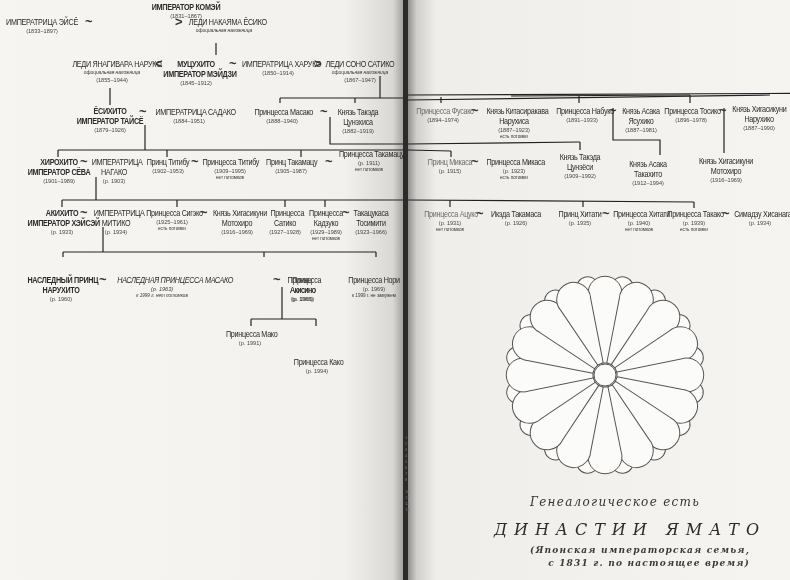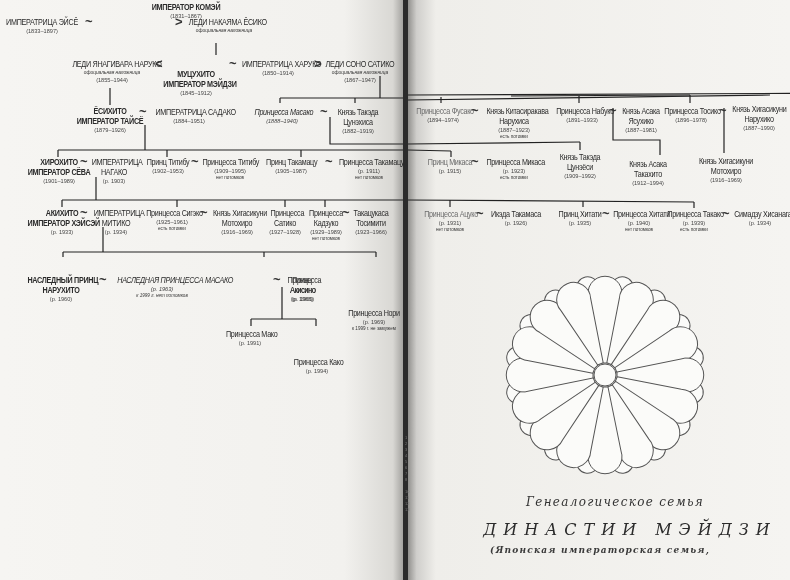--- a/index.html
+++ b/index.html
@@ -11,21 +11,21 @@
   .p { position:absolute; text-align:center; white-space:nowrap; font-stretch:condensed; }
   .n { font-size:8.4px; letter-spacing:-0.35px; line-height:10px; display:block; transform:scaleX(0.86); transform-origin:center; }
   .b { font-weight:bold; }
   .d { font-size:5.6px; line-height:8px; display:block; color:#444; }
   .note { font-size:4.8px; line-height:7px; display:block; color:#333; font-style:italic; }
   .note2 { font-size:4.6px; line-height:6px; display:block; color:#333; text-transform:lowercase; }
   .sym { position:absolute; font-size:13px; font-weight:bold; color:#333; line-height:10px; }
   .light { color:#6b6b6b; }
   .title1 { position:absolute; left:520px; top:495px; width:190px; text-align:center; font-family:"DejaVu Serif", serif; font-style:italic; font-size:12px; letter-spacing:1.3px; color:#333; }
   .title2 { position:absolute; left:470px; top:520px; width:320px; text-align:center; font-family:"DejaVu Serif", serif; font-style:italic; font-size:16px; letter-spacing:7px; color:#2b2b2b; }
-  .title3 { position:absolute; left:490px; top:544px; width:260px; text-align:left; font-family:"DejaVu Serif", serif; font-style:italic; font-weight:bold; font-size:9px; letter-spacing:1.2px; line-height:13px; color:#3a3a3a; }
+  .title3 { position:absolute; left:490px; top:544px; width:260px; text-align:right; font-family:"DejaVu Serif", serif; font-style:italic; font-weight:bold; font-size:9px; letter-spacing:1.2px; line-height:13px; color:#3a3a3a; }
   .pagenums { position:absolute; left:405px; top:435px; width:8px; font-size:4px; line-height:6px; color:#777; }
 </style>
 </head>
 <body>
 
 <div class="page-left"></div>
 <div class="page-right"></div>
 
 <svg class="lines" viewBox="0 0 790 580">
   <g stroke="#222" stroke-width="1.2" fill="none">
@@ -101,21 +101,21 @@
   <span class="n">ЛЕДИ НАКАЯМА ЁСИКО</span>
   <span class="note">официальная наложница</span>
 </div>
 
 <div class="p" style="left:66px;top:59px;width:92px;">
   <span class="n">ЛЕДИ ЯНАГИВАРА НАРУКО</span>
   <span class="note">официальная наложница</span>
   <span class="d">(1855–1944)</span>
 </div>
 <span class="sym" style="left:155px;top:59px;">&lt;</span>
-<div class="p" style="left:158px;top:69px;width:76px;">
+<div class="p" style="left:158px;top:59px;width:76px;">
   <span class="n b">МУЦУХИТО</span>
   <span class="n b">ИМПЕРАТОР МЭЙДЗИ</span>
   <span class="d">(1845–1912)</span>
 </div>
 <span class="sym" style="left:229px;top:59px;">~</span>
 <div class="p" style="left:236px;top:59px;width:84px;">
   <span class="n">ИМПЕРАТРИЦА ХАРУКО</span>
   <span class="d">(1850–1914)</span>
 </div>
 <span class="sym" style="left:314px;top:59px;">&gt;</span>
@@ -128,21 +128,21 @@
 <div class="p" style="left:66px;top:106px;width:88px;">
   <span class="n b">ЁСИХИТО</span>
   <span class="n b">ИМПЕРАТОР ТАЙСЁ</span>
   <span class="d">(1879–1926)</span>
 </div>
 <span class="sym" style="left:139px;top:107px;">~</span>
 <div class="p" style="left:150px;top:107px;width:78px;">
   <span class="n">ИМПЕРАТРИЦА САДАКО</span>
   <span class="d">(1884–1951)</span>
 </div>
-<div class="p" style="left:250px;top:107px;width:64px;font-style:italic;">
+<div class="p" style="left:250px;top:107px;width:64px;">
   <span class="n">Принцесса Масако</span>
   <span class="d">(1888–1940)</span>
 </div>
 <span class="sym" style="left:320px;top:107px;">~</span>
 <div class="p" style="left:333px;top:107px;width:50px;">
   <span class="n">Князь Такэда</span>
   <span class="n">Цунэхиса</span>
   <span class="d">(1882–1919)</span>
 </div>
 <div class="p light" style="left:412px;top:106px;width:62px;">
@@ -196,21 +196,21 @@
 <div class="p" style="left:198px;top:157px;width:64px;">
   <span class="n">Принцесса Титибу</span>
   <span class="d">(1909–1995)</span>
   <span class="note2">нет потомков</span>
 </div>
 <div class="p" style="left:262px;top:157px;width:58px;">
   <span class="n">Принц Такамацу</span>
   <span class="d">(1905–1987)</span>
 </div>
 <span class="sym" style="left:325px;top:157px;">~</span>
-<div class="p" style="left:334px;top:157px;width:70px;">
+<div class="p" style="left:334px;top:149px;width:70px;">
   <span class="n">Принцесса Такамацу</span>
   <span class="d">(р. 1911)</span>
   <span class="note2">нет потомков</span>
 </div>
 <div class="p light" style="left:422px;top:157px;width:56px;">
   <span class="n">Принц Микаса</span>
   <span class="d">(р. 1915)</span>
 </div>
 <span class="sym" style="left:471px;top:157px;">~</span>
 <div class="p" style="left:482px;top:157px;width:64px;">
@@ -319,21 +319,21 @@
   <span class="n">Принц</span>
   <span class="n">Акисино</span>
   <span class="d">(р. 1965)</span>
 </div>
 <span class="sym" style="left:273px;top:275px;">~</span>
 <div class="p" style="left:285px;top:275px;width:36px;">
   <span class="n">Принцесса</span>
   <span class="n">Акисино</span>
   <span class="d">(р. 1966)</span>
 </div>
-<div class="p" style="left:344px;top:275px;width:60px;margin-top:33px;">
+<div class="p" style="left:344px;top:275px;width:60px;">
   <span class="n">Принцесса Нори</span>
   <span class="d">(р. 1969)</span>
   <span class="note2">к 1999 г. не замужем</span>
 </div>
 
 <div class="p" style="left:222px;top:329px;width:56px;">
   <span class="n">Принцесса Мако</span>
   <span class="d">(р. 1991)</span>
 </div>
 <div class="p" style="left:290px;top:329px;width:54px;margin-top:28px;">
@@ -376,24 +376,25 @@
     <path d="M -3 -12 L -16 -76 A 17 17 0 1 1 16 -76 L 3 -12 Z" transform="rotate(225)"></path>
     <path d="M -3 -12 L -16 -76 A 17 17 0 1 1 16 -76 L 3 -12 Z" transform="rotate(247.5)"></path>
     <path d="M -3 -12 L -16 -76 A 17 17 0 1 1 16 -76 L 3 -12 Z" transform="rotate(270)"></path>
     <path d="M -3 -12 L -16 -76 A 17 17 0 1 1 16 -76 L 3 -12 Z" transform="rotate(292.5)"></path>
     <path d="M -3 -12 L -16 -76 A 17 17 0 1 1 16 -76 L 3 -12 Z" transform="rotate(315)"></path>
     <path d="M -3 -12 L -16 -76 A 17 17 0 1 1 16 -76 L 3 -12 Z" transform="rotate(337.5)"></path>
     <circle cx="0" cy="0" r="11"></circle>
   </g>
 </svg>
 
-<div class="title1">Генеалогическое семья</div>
-<div class="title2">ДИНАСТИИ МЭЙДЗИ</div>
+<div class="title1">Генеалогическое есть</div>
+<div class="title2">ДИНАСТИИ ЯМАТО</div>
 <div class="title3">
   <div>(Японская императорская семья,</div>
+  <div>с 1831 г. по настоящее время)</div>
 </div>
 
 <div class="pagenums">
   <div>1</div>
   <div>2</div>
   <div>3</div>
   <div>4</div>
   <div>5</div>
   <div>6</div>
   <div>7</div>

